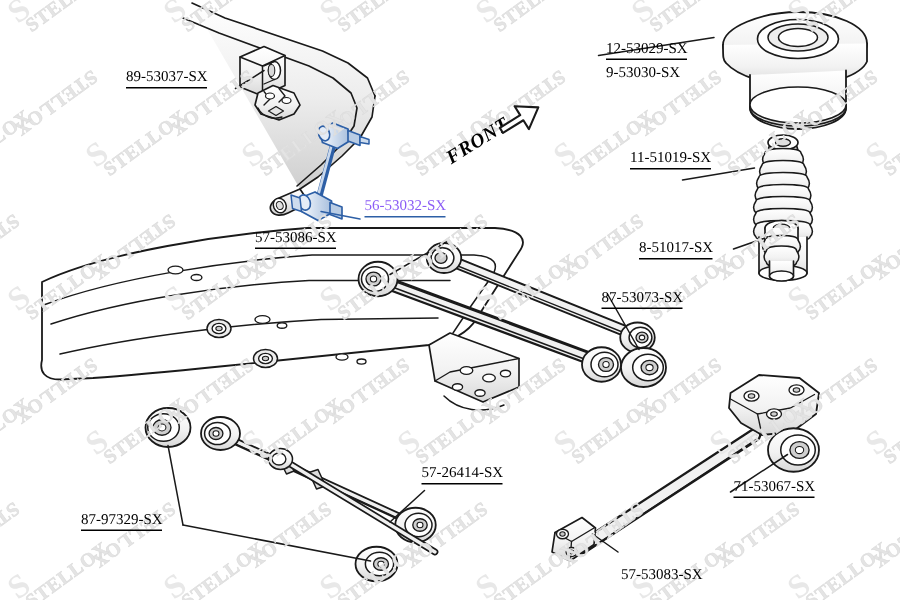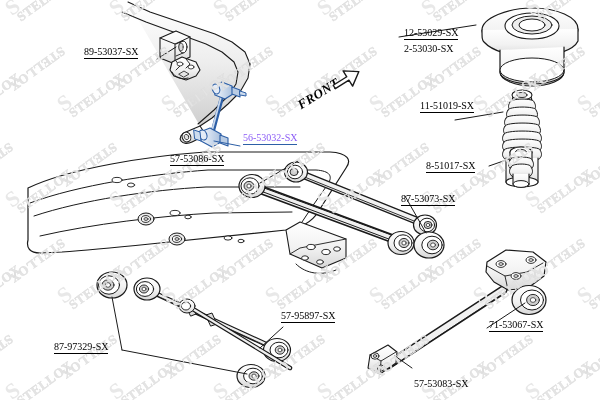--- a/index.html
+++ b/index.html
@@ -480,31 +480,31 @@
       <div class="wm" style="left: 534px; top: 396px; transform: rotate(-36deg);">STELLOX</div>
     </div>
 
   <div class="lbl u" style="left:84px; top:46px;">89-53037-SX</div>
 
   <div class="lbl blue u" style="left:243px; top:132px;">56-53032-SX</div>
 
   <div class="lbl u" style="left:170px; top:153px;">57-53086-SX</div>
 
   <div class="lbl u" style="left:404px; top:27px;">12-53029-SX</div>
-  <div class="lbl" style="left:404px; top:43px;">2-53030-SX</div>
+  <div class="lbl" style="left:404px; top:43px;">9-53030-SX</div>
 
   <div class="lbl u" style="left:420px; top:100px;">11-51019-SX</div>
 
   <div class="lbl u" style="left:426px; top:160px;">8-51017-SX</div>
 
   <div class="lbl u" style="left:401px; top:193px;">87-53073-SX</div>
 
   <div class="lbl u" style="left:489px; top:319px;">71-53067-SX</div>
 
-  <div class="lbl u" style="left:281px; top:310px;">57-95897-SX</div>
+  <div class="lbl u" style="left:281px; top:310px;">57-26414-SX</div>
 
   <div class="lbl u" style="left:54px; top:341px;">87-97329-SX</div>
 
   <div class="lbl" style="left:414px; top:378px;">57-53083-SX</div>
 
   <div class="front-mark" style="left:303px; top:97px; transform: rotate(-32deg);">FRONT</div>
   <svg style="position:absolute; left:330px; top:62px; width:34px; height:34px; transform: rotate(-32deg);" viewBox="0 0 34 34">
     <path d="M2 15 L18 15 L18 8 L31 17 L18 26 L18 19 L2 19 Z" fill="#ffffff" stroke="#1a1a1a" stroke-width="1.4" stroke-linejoin="round"></path>
   </svg>
 

